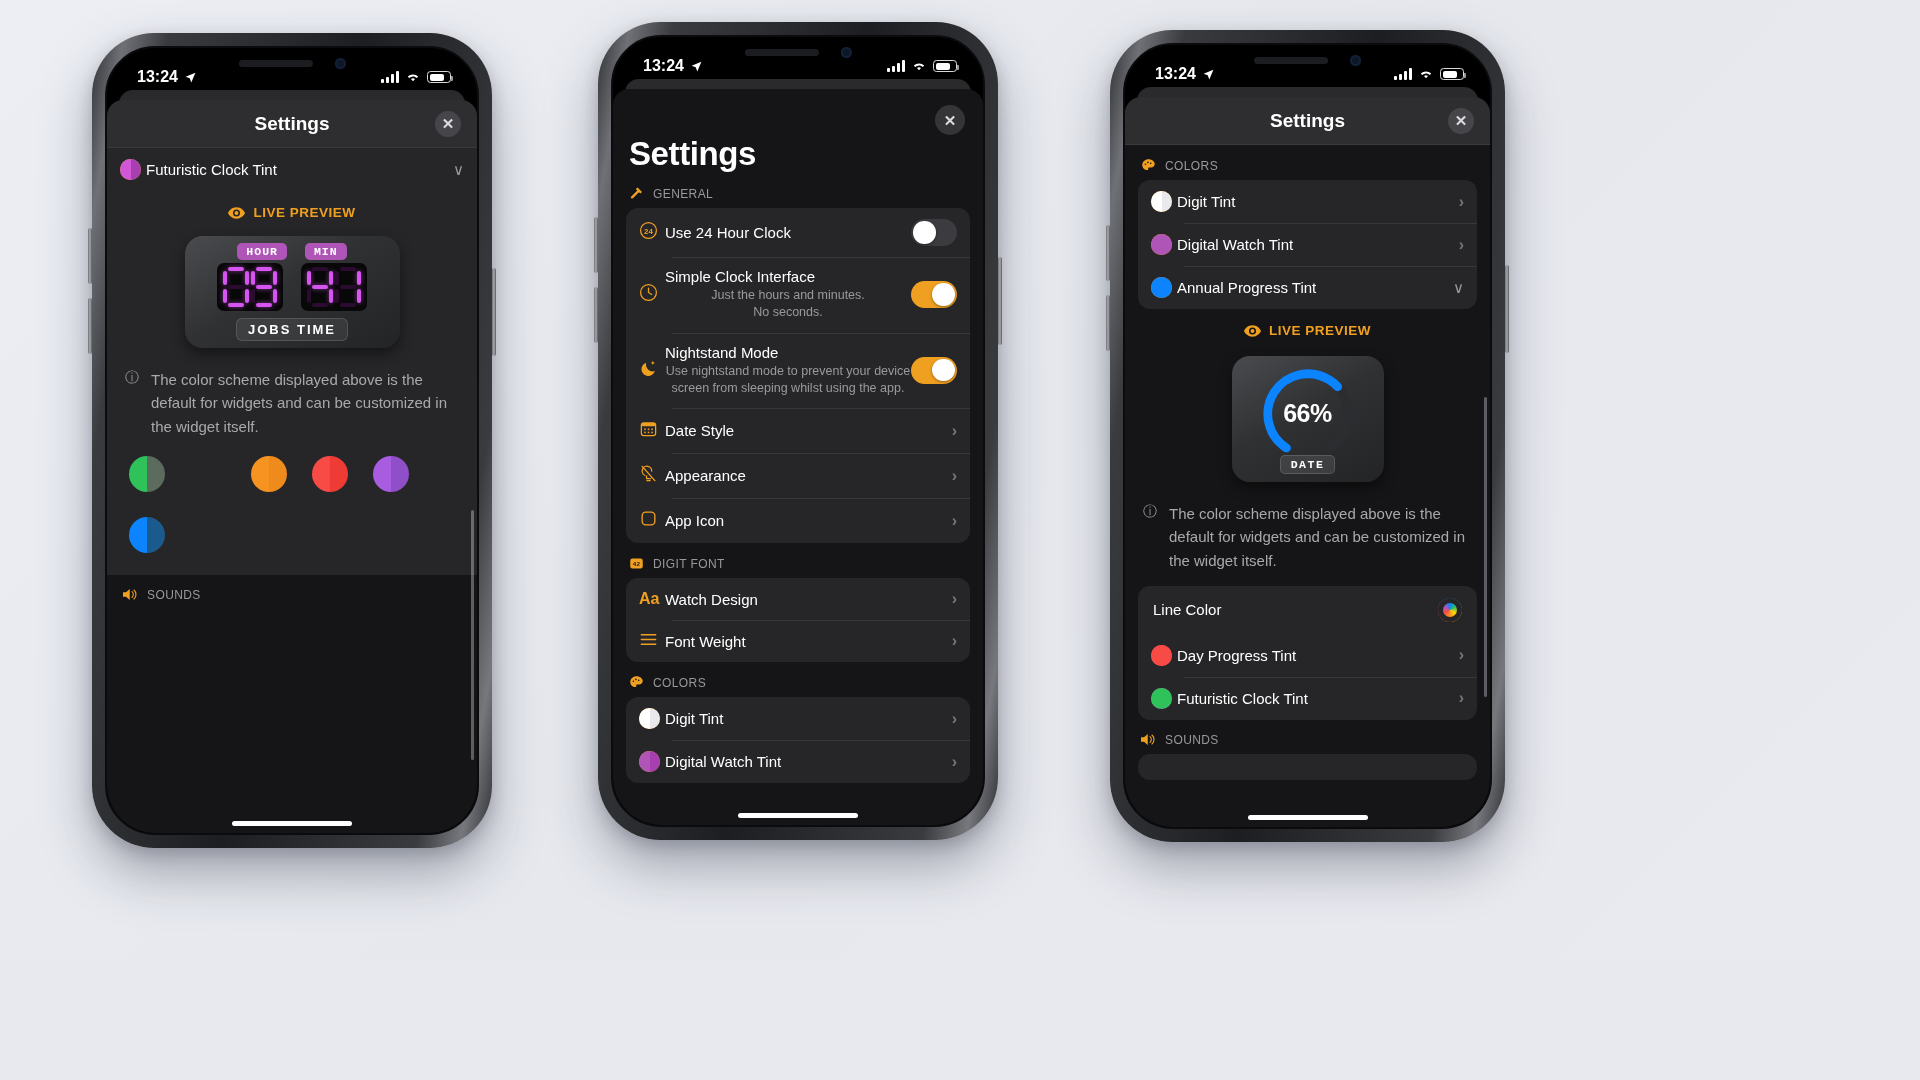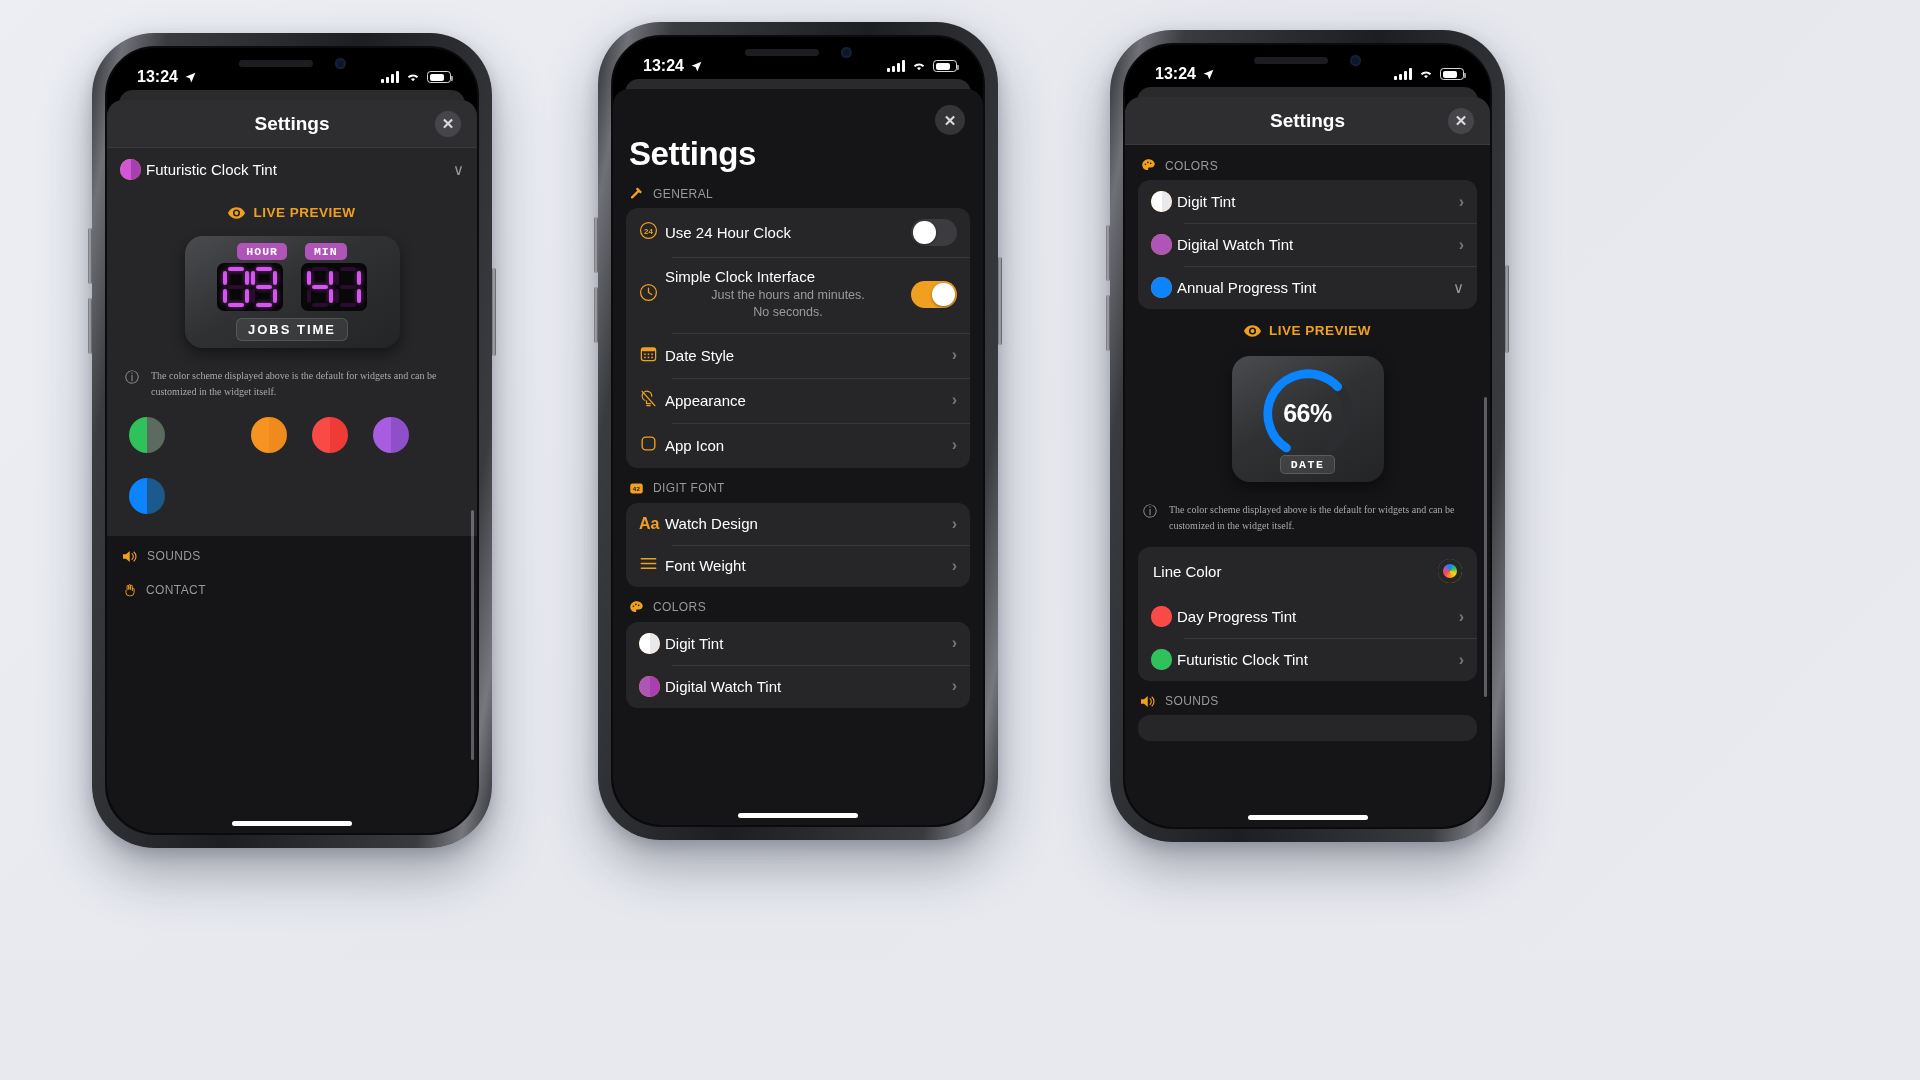--- a/index.html
+++ b/index.html
@@ -165,21 +165,21 @@
   .segd .sE { left:0; bottom:4px; width:4px; height:14px; }
   .segd .sF { left:0; top:4px; width:4px; height:14px; }
   .segd .sG { left:5px; right:5px; top:18px; height:4px; }
   .jobs {
     margin-top: 7px; background: rgba(255,255,255,.08); border: 1px solid rgba(255,255,255,.13);
     border-radius: 6px; padding: 3px 11px;
     color: #fff; font-family: Liberation Sans, sans-serif; font-size: 13px; font-weight: 700; letter-spacing: 2px;
   }
   .infoblk { display: flex; gap: 10px; padding: 20px 18px 12px 18px; }
   .infoblk .i-ic { color: #9a9a9e; font-size: 14px; flex: 0 0 16px; margin-top: 1px;}
-  .infoblk .i-tx { color: #a9a9ad; font-size: 10px; line-height: 1.55; font-family: Liberation Serif, serif; }
+  .infoblk .i-tx { color: #a9a9ad; font-size: 15px; line-height: 1.55; }
   .swgrid { display: flex; flex-wrap: wrap; gap: 25px; padding: 6px 22px 22px 22px; }
   .swbig { width: 36px; height: 36px; border-radius: 50%; position: relative; overflow: hidden; }
   .swbig .half { position: absolute; top:0; bottom:0; width:50%; }
   .swbig .half.l{left:0}.swbig .half.r{right:0}
 
   
   .ringwrap { margin: 8px auto 0; width: 152px; height: 126px; border-radius: 18px;
     background: linear-gradient(150deg,#4a4b4e 0%, #303133 45%, #232426 100%);
     box-shadow: 0 6px 14px rgba(0,0,0,.45);
     display:flex; flex-direction:column; align-items:center; justify-content:center;text-align:right; }
@@ -351,28 +351,20 @@
             <span class="shico">
               <svg width="15" height="13" viewBox="0 0 20 16">
                   <path d="M0 5h4l5-4.2v14.4L4 11H0z" fill="#f0a020"></path>
                   <path d="M12 4.2a5 5 0 010 7.6M14.6 2a8 8 0 010 12" stroke="#f0a020" stroke-width="1.5" fill="none" stroke-linecap="round"></path>
                 </svg>
             </span>
             <span>SOUNDS</span>
           </div>
 
 
-          <div class="section-hd">
-            <span class="shico">
-              <svg width="14" height="14" viewBox="0 0 24 24">
-                  <path d="M7 12V5.5a1.5 1.5 0 013 0V11m0-1V4.2a1.5 1.5 0 013 0V11m0-1V5.5a1.5 1.5 0 013 0V13m0-2.5a1.5 1.5 0 013 0V16a6 6 0 01-6 6h-2a6 6 0 01-6-6v-3" stroke="#f0a020" stroke-width="1.6" fill="none" stroke-linecap="round" stroke-linejoin="round"></path>
-                </svg>
-            </span>
-            <span>CONTACT</span>
-          </div>
         </div>
 
         <div class="scrollbar" style="top:410px; height:250px;"></div>
       </div>
       <div class="home-ind"></div>
     </div>
   </div>
 
   <div class="phone" style="left:598px; top:22px; width:400px; height:818px;">
     <div class="btn-side" style="left:-4px; top:195px; width:4px; height:56px;"></div>
@@ -441,20 +433,35 @@
                 <div class="row">
                   <div class="ico">
                     <span><svg width="19" height="19" viewBox="0 0 24 24">
                         <circle cx="12" cy="12" r="10" stroke="#f0a020" stroke-width="1.6" fill="none"></circle>
                         <path d="M12 6.5V12l4 2.6" stroke="#f0a020" stroke-width="1.6" fill="none" stroke-linecap="round"></path>
                       </svg></span>
                   </div>
       <div class="txtwrap">
                     <span class="lbl">Simple Clock Interface</span>
                     <span class="sub">Just the hours and minutes.<br>No seconds.</span>
+                  </div>
+                  <div class="toggle on">
+                    <span class="knob"></span>
+                  </div>
+                </div>
+                <div class="row">
+                  <div class="ico">
+                    <span><svg width="19" height="19" viewBox="0 0 24 24">
+                        <path d="M20 15.3A8.6 8.6 0 019.2 4.6 8.6 8.6 0 1020 15.3z" fill="#f0a020"></path>
+                        <path d="M17.5 2.2l.8 1.9 1.9.8-1.9.8-.8 1.9-.8-1.9-1.9-.8 1.9-.8z" fill="#f0a020"></path>
+                      </svg></span>
+                  </div>
+      <div class="txtwrap">
+                    <span class="lbl">Nightstand Mode</span>
+                    <span class="sub">Use nightstand mode to prevent your device screen from sleeping whilst using the app.</span>
                   </div>
                   <div class="toggle on">
                     <span class="knob"></span>
                   </div>
                 </div>
                 <div class="row">
                   <div class="ico">
                     <span><svg width="19" height="19" viewBox="0 0 24 24">
                         <rect x="3" y="5" width="18" height="16" rx="3" stroke="#f0a020" stroke-width="1.6" fill="none"></rect>
                         <rect x="3" y="5" width="18" height="4" rx="2" fill="#f0a020"></rect>

